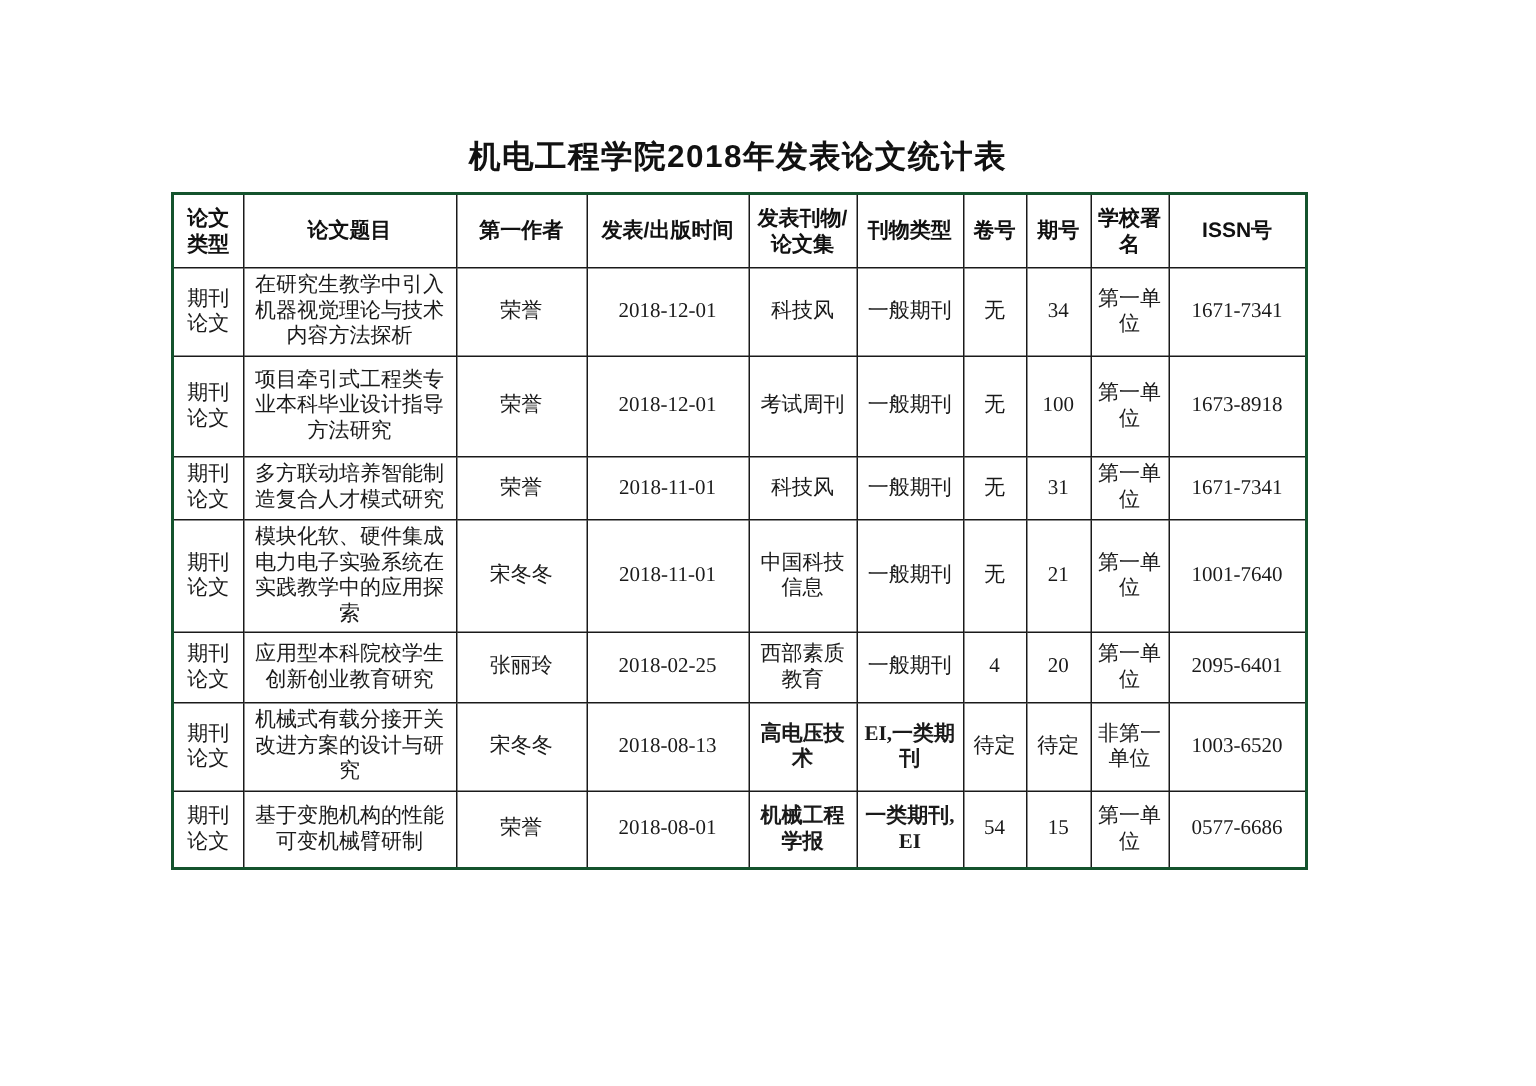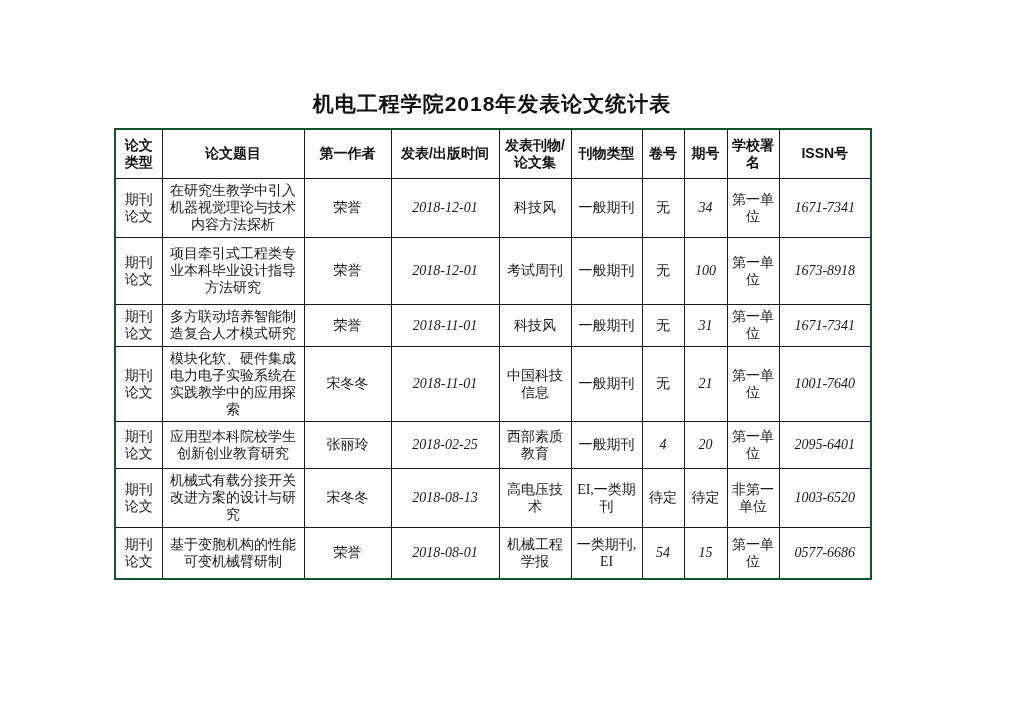--- a/index.html
+++ b/index.html
@@ -51,24 +51,24 @@
   table.papers th {
     font-family: "Liberation Sans", sans-serif;
     font-weight: bold;
     color: #111;
   }
   table.papers td {
     font-family: "Liberation Serif", serif;
     color: #1a1a1a;
   }
   td.left { text-align: left; }
-  td.num  { font-family: "Liberation Sans", sans-serif; font-style: italic; }
+  td.num  { font-family: "Liberation Sans", sans-serif; }
   td.bold-cell {
     font-family: "Liberation Sans", sans-serif;
-    font-weight: normal;
+    font-weight: bold;
     color: #111;
   }
   col.c-type   { width: 47px; }
   col.c-title  { width: 142px; }
   col.c-author { width: 87px; }
   col.c-date   { width: 108px; }
   col.c-journ  { width: 72px; }
   col.c-jtype  { width: 71px; }
   col.c-vol    { width: 42px; }
   col.c-issue  { width: 43px; }

